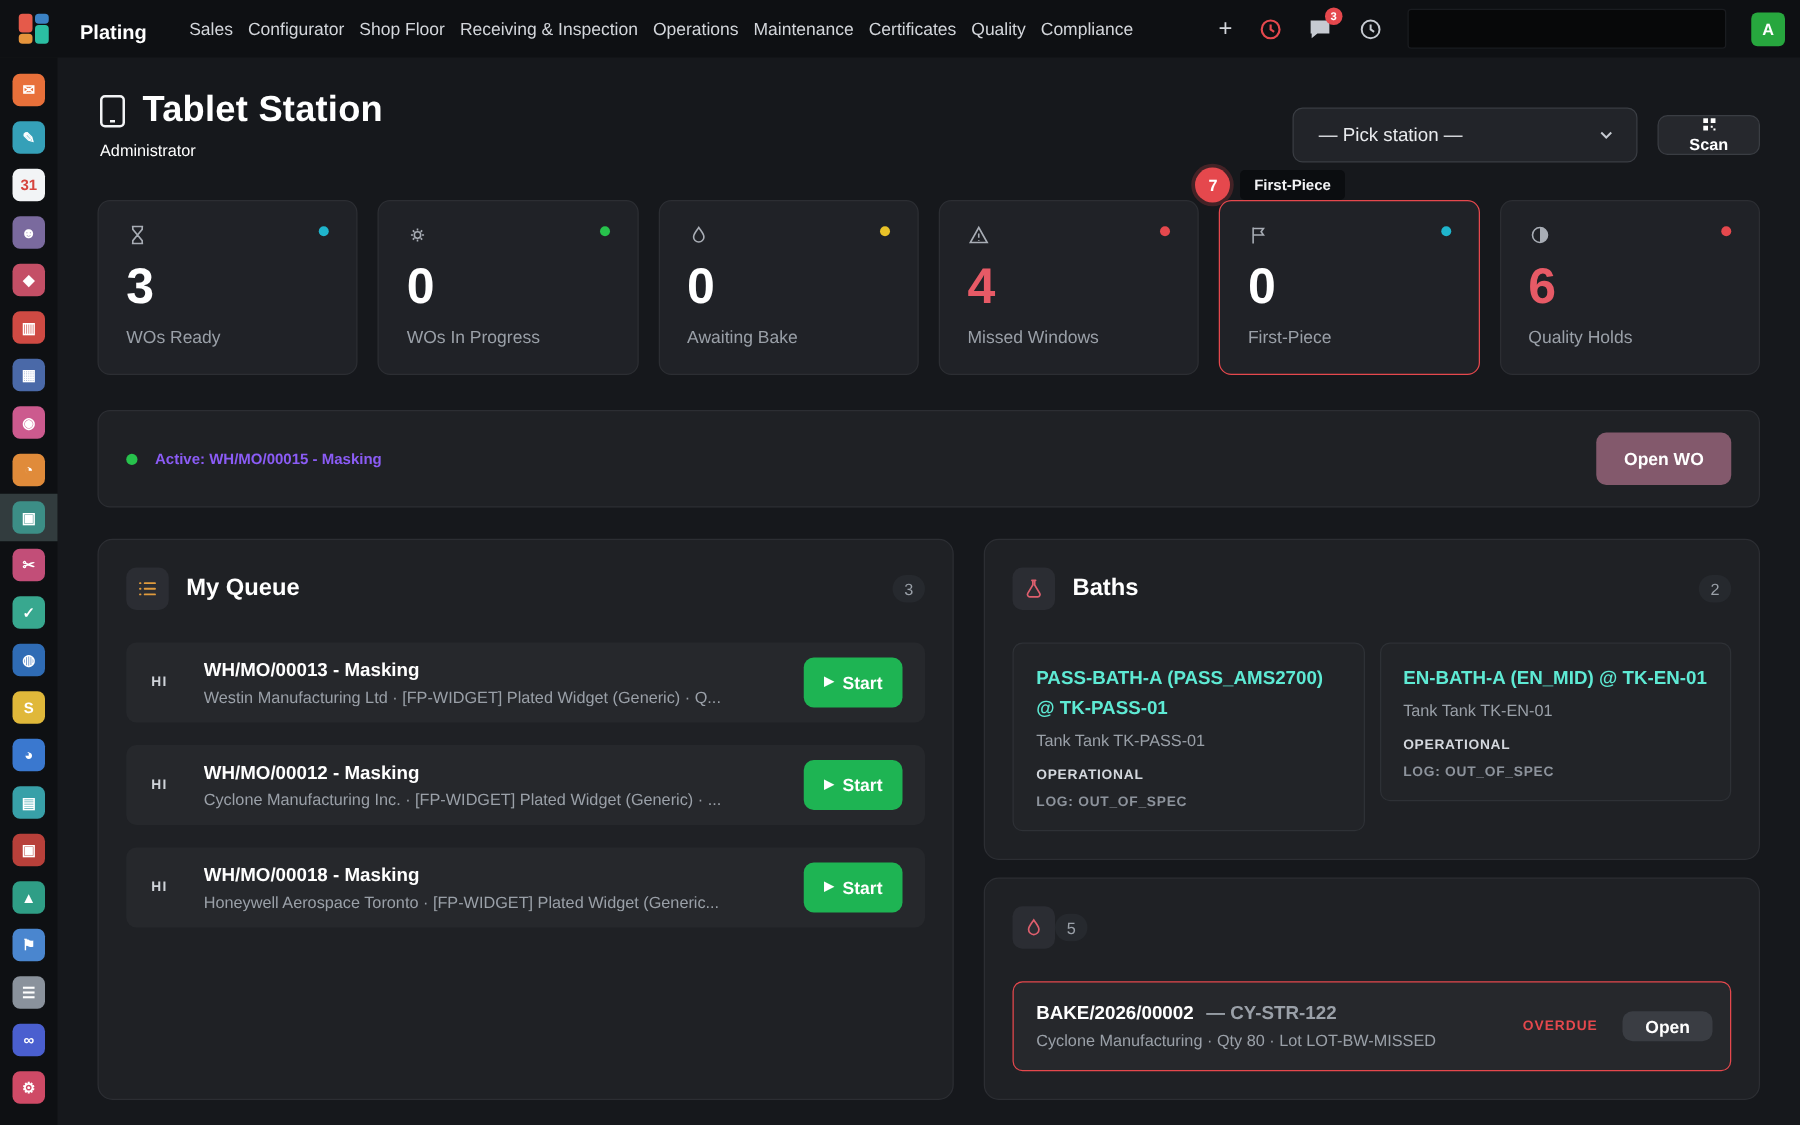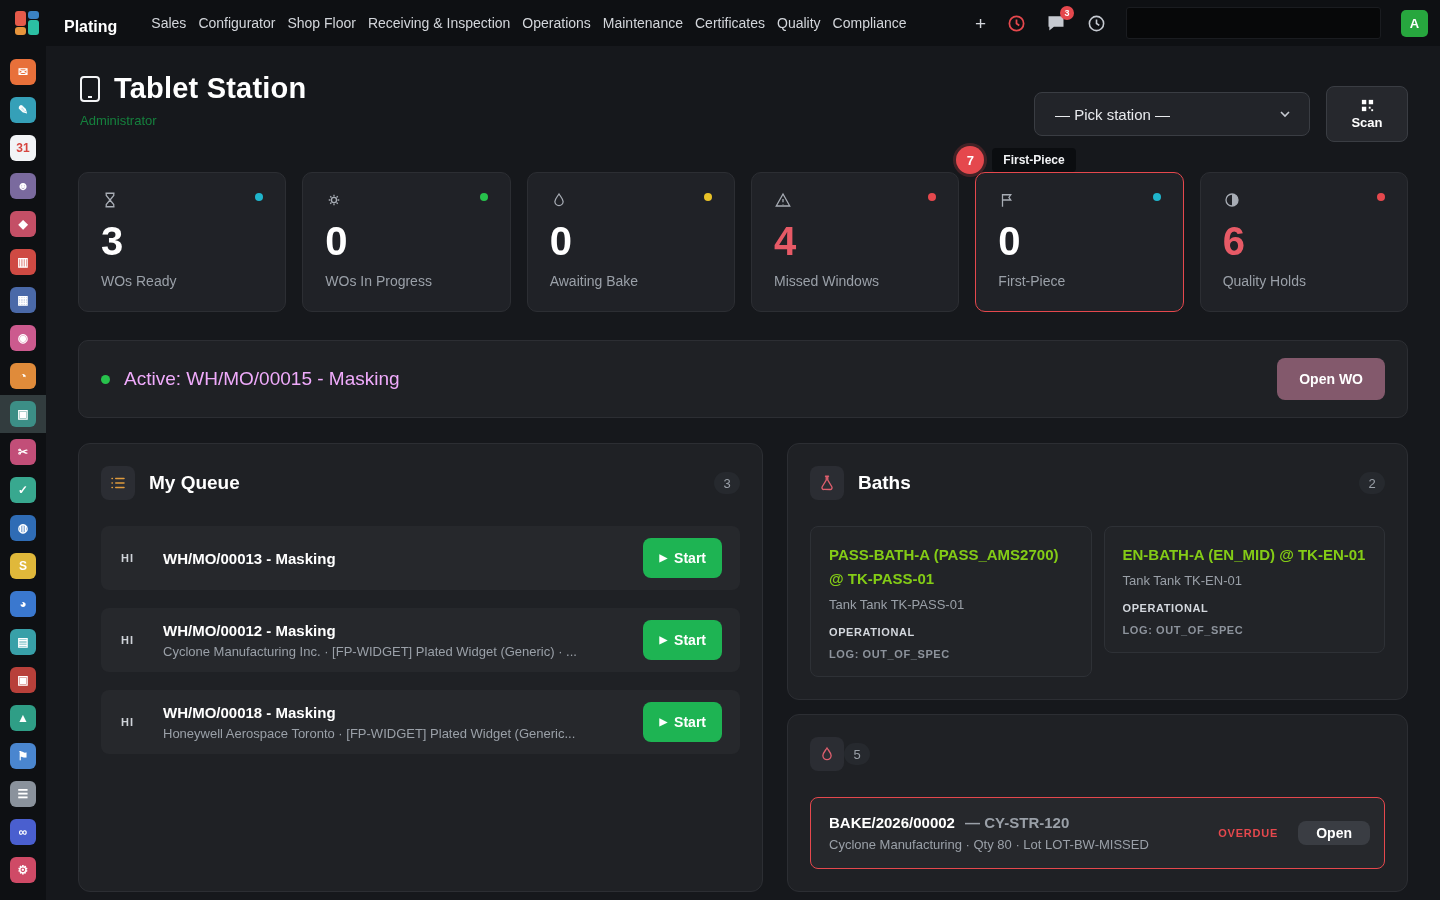--- a/index.html
+++ b/index.html
@@ -55,30 +55,30 @@
 
   
   .main {
     position:absolute; top:46px; left:46px; width:1394px; height:854px;
     padding:26px 32px 0 32px; overflow:hidden;
   }
   .page-head { display:flex; align-items:flex-start; }
   .head-left {}
   .title-row { display:flex; align-items:center; gap:12px; }
   .page-title { font-size:29px; font-weight:800; color:#fff; letter-spacing:.2px; }
-  .page-subtitle { font-size:13px; color:#15803d; margin-top:8px; margin-left:2px; }
+  .page-subtitle { font-size:13px; color:#ffffff; margin-top:8px; margin-left:2px; }
   .head-right { margin-left:auto; display:flex; align-items:center; gap:16px; margin-top:14px; }
   .station-picker {
     width:276px; height:44px; background:#222429; border:1px solid #3a3d43;
     border-radius:8px; display:flex; align-items:center; padding:0 16px 0 20px;
     cursor:pointer;
   }
   .station-picker-label { font-size:15px; color:#e8eaed; flex:1; }
   .scan-btn {
-    width:82px; height:56px; background:#26282d; border:1px solid #3a3d43;
+    width:82px; height:32px; background:#26282d; border:1px solid #3a3d43;
     border-radius:8px; display:flex; flex-direction:column; align-items:center;
     justify-content:center; gap:2px; cursor:pointer;
   }
   .scan-label { font-size:13px; font-weight:700; color:#fff; }
 
   
   .stats-row { display:grid; grid-template-columns:repeat(6,1fr); gap:16px; margin-top:30px; }
   .stat-card {
     background:#202227; border:1px solid #2c2e33; border-radius:10px;
     height:140px; padding:18px 22px; position:relative;
@@ -100,21 +100,21 @@
     font-size:12px; font-weight:700; white-space:nowrap; z-index:4;
   }
 
   
   .active-banner {
     margin-top:28px; background:#1f2125; border:1px solid #2c2e33; border-radius:10px;
     height:78px; display:flex; align-items:center; padding:0 22px;
   }
   .active-dot { width:9px; height:9px; border-radius:50%; background:#27c24c; margin-right:14px; flex:0 0 auto; }
   .active-texts { flex:1; min-width:0; }
-  .active-title { font-size:19px; font-weight:400; color:#f0abfc; }
+  .active-title { font-size:12px; font-weight:700; color:#8b5cf6; }
   .active-subtitle { font-size:13.5px; color:#9aa0a8; margin-top:6px; }
   .open-wo-btn {
     background:#83596c; color:#fff; border:none; border-radius:8px;
     height:42px; padding:0 22px; font-size:14px; font-weight:700; cursor:pointer;
     font-family:inherit;
   }
 
   
   .lower { display:grid; grid-template-columns:685px 621px; gap:24px; margin-top:25px; align-items:stretch; }
   .panel {
@@ -148,21 +148,21 @@
     display:flex; align-items:center; gap:7px; margin-left:14px; flex:0 0 auto;
   }
   .play-glyph { font-size:10px; line-height:1; }
 
   
   .right-col { display:flex; flex-direction:column; gap:14px; }
   .baths-grid { margin-top:26px; display:grid; grid-template-columns:1fr 1fr; gap:12px; align-items:start; }
   .bath-card {
     background:#222428; border:1px solid #2e3136; border-radius:8px; padding:16px 18px;
   }
-  .bath-title { font-size:15px; font-weight:700; color:#84cc16; line-height:24px; }
+  .bath-title { font-size:15px; font-weight:700; color:#5eead4; line-height:24px; }
   .bath-tank { font-size:13px; color:#9aa0a8; margin-top:6px; }
   .bath-status { font-size:11px; font-weight:700; letter-spacing:.6px; color:#d4d8de; margin-top:14px; }
   .bath-log { font-size:11px; font-weight:700; letter-spacing:.6px; color:#8d939c; margin-top:10px; }
 
   
   .bake-list { margin-top:26px; display:flex; flex-direction:column; gap:12px; }
   .bake-item {
     background:#26282c; border:1px solid #e5484d; border-radius:8px;
     min-height:72px; display:flex; align-items:center; padding:0 14px 0 18px;
   }
@@ -430,20 +430,21 @@
         </span>
         <span class="panel-title">My Queue</span>
         <span class="panel-count">3</span>
       </div>
       <div class="queue-list">
 
         <div class="queue-item">
           <span class="q-pri">HI</span>
           <div class="q-texts">
             <div class="q-title">WH/MO/00013 - Masking</div>
+            <div class="q-sub">Westin Manufacturing Ltd · [FP-WIDGET] Plated Widget (Generic) · Q...</div>
           </div>
           <button class="start-btn">
             <span class="play-glyph">▶</span>
             <span>Start</span>
           </button>
         </div>
 
         <div class="queue-item">
           <span class="q-pri">HI</span>
           <div class="q-texts">
@@ -510,21 +511,21 @@
             </svg>
           </span>
           <span class="panel-count">5</span>
         </div>
         <div class="bake-list">
 
           <div class="bake-item">
             <div class="bk-texts">
               <div class="bk-title">
                 <span>BAKE/2026/00002</span>
-                <span class="bk-suffix">— CY-STR-120</span>
+                <span class="bk-suffix">— CY-STR-122</span>
               </div>
               <div class="bk-sub">Cyclone Manufacturing · Qty 80 · Lot LOT-BW-MISSED</div>
             </div>
             <span class="bk-status">OVERDUE</span>
             <button class="bake-open-btn">Open</button>
           </div>
 
         </div>
       </div>
 

